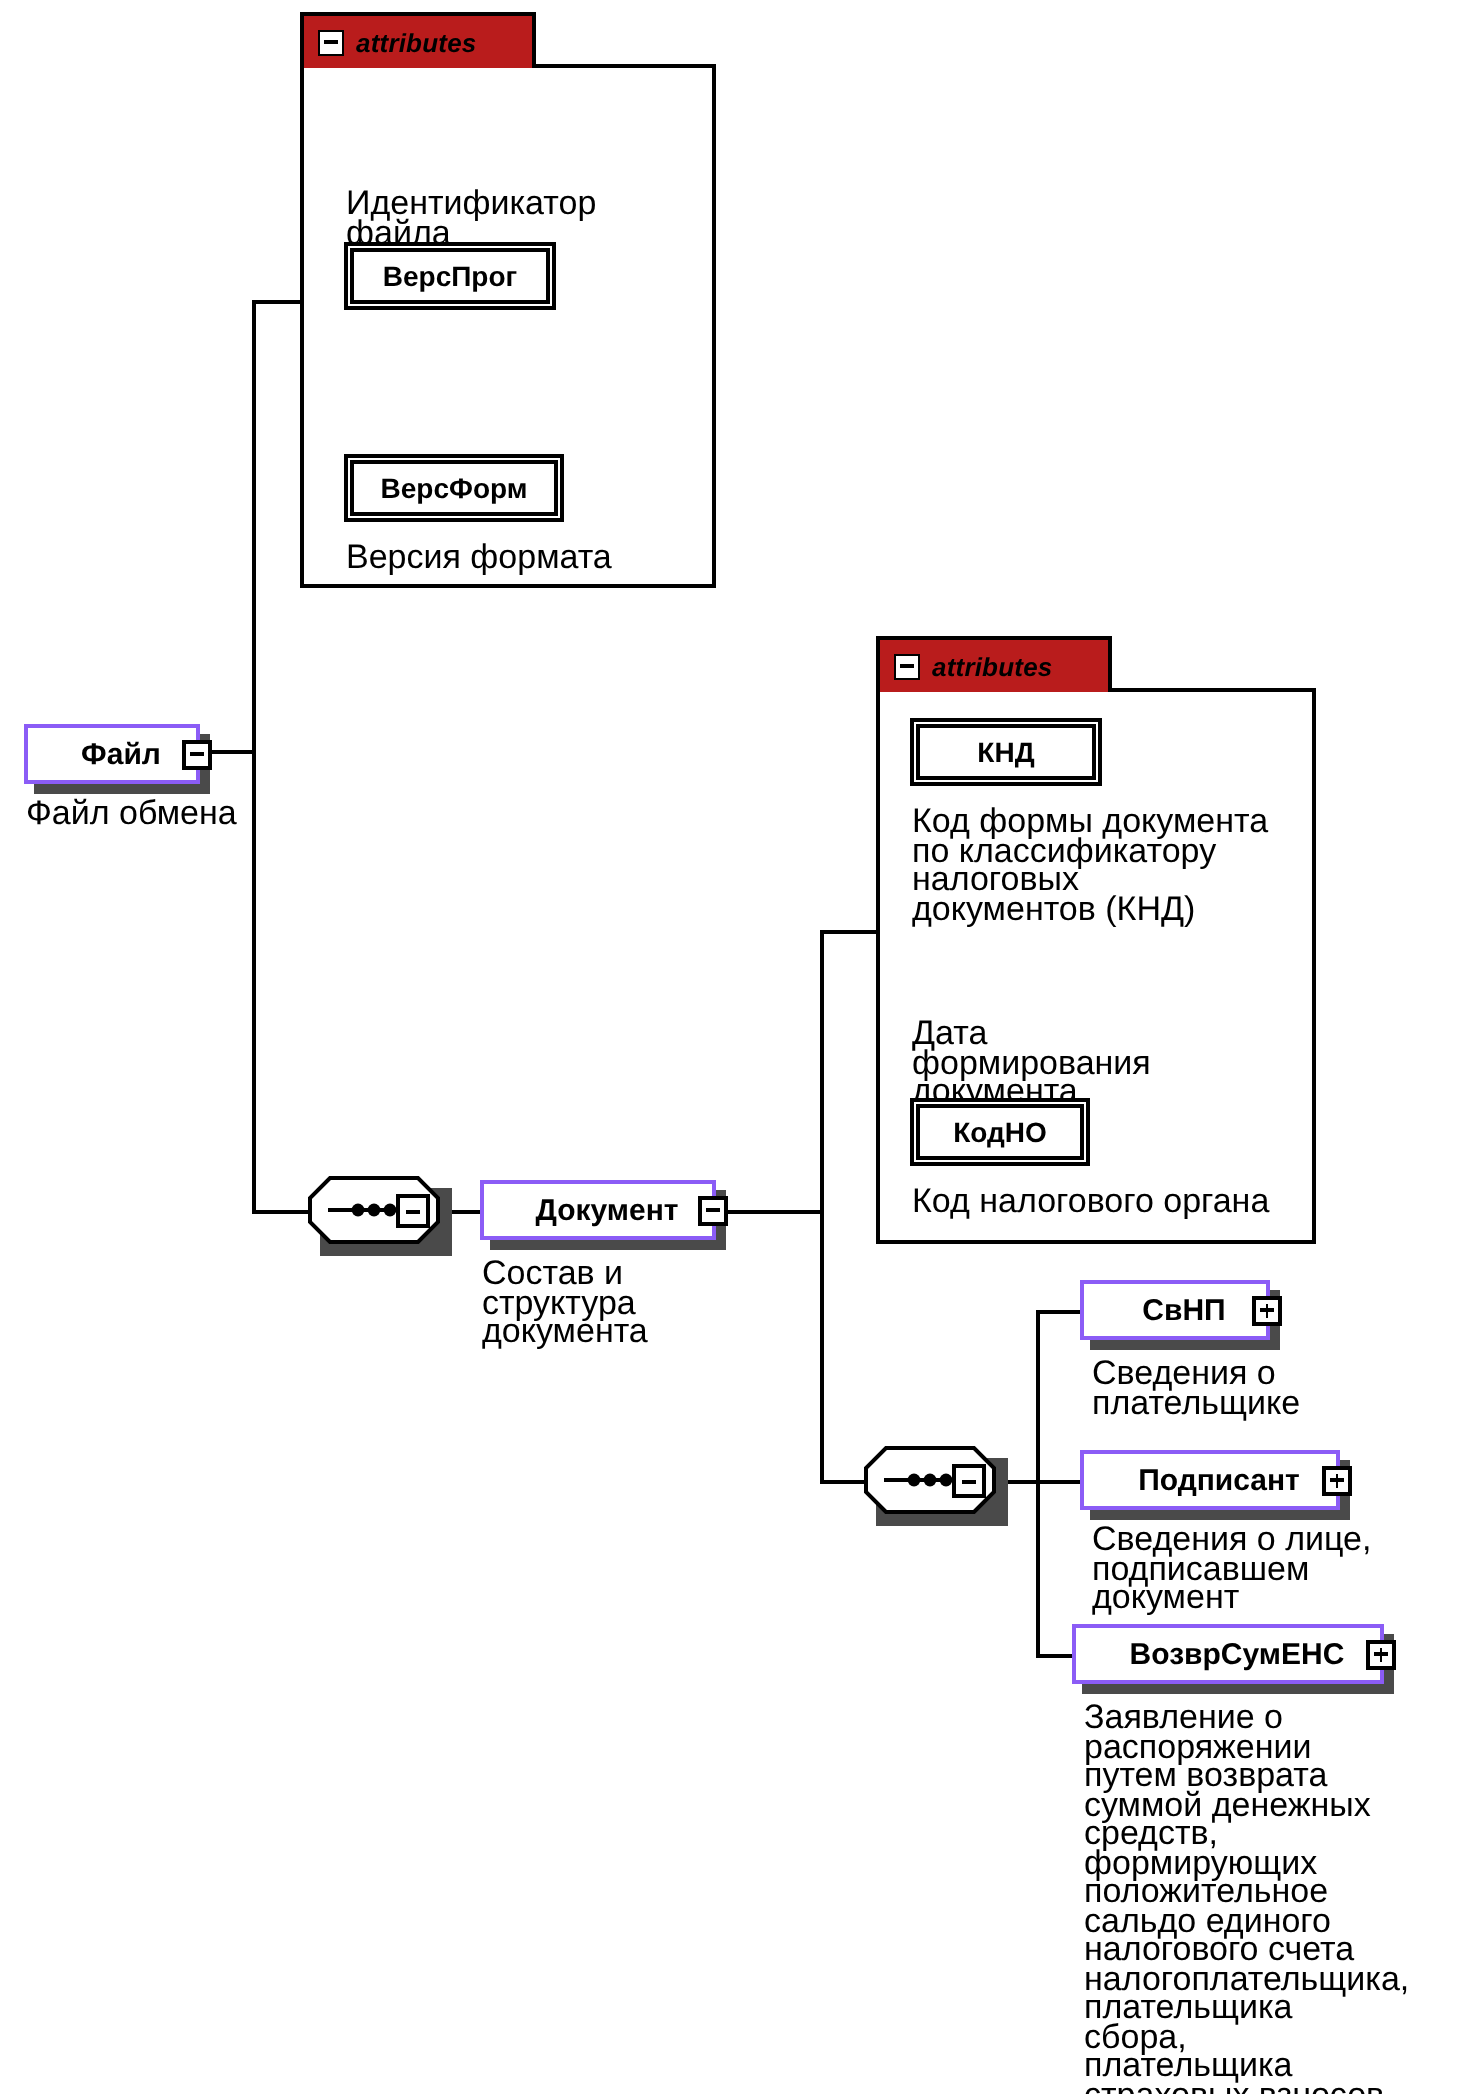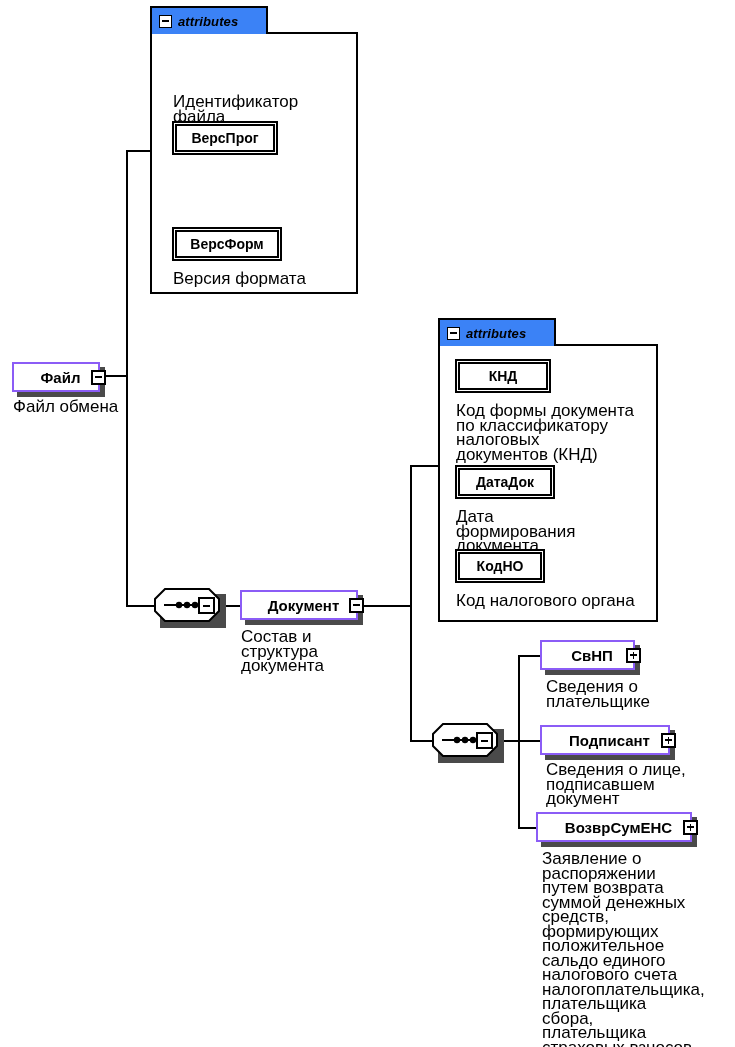--- a/index.html
+++ b/index.html
@@ -30,21 +30,21 @@
   
   .attr-group {
     position: absolute;
   }
   .attr-tab {
     position: absolute;
     left: 0;
     top: 0;
     border: 2px solid #000;
     border-bottom: none;
-    background: #3b82f6;
+    background: #b91c1c;
     box-sizing: border-box;
     display: flex;
     align-items: center;
     padding-left: 7px;
     z-index: 3;
   }
   .attr-body {
     position: absolute;
     border: 2px solid #000;
     background: #fff;
@@ -228,25 +228,20 @@
 
   <div class="shadow" style="left:460px; top:364px; width:80px; height:34px;"></div>
   <div class="node attr" style="left:455px; top:359px; width:96px; height:34px;">
     <span class="inner">
         <span class="node-label">КНД</span>
       </span>
   </div>
   <div class="desc" style="left:456px; top:404px; width:180px;">Код формы документа по классификатору налоговых документов (КНД)</div>
 
   <div class="shadow" style="left:460px; top:470px; width:100px; height:34px;"></div>
-  <div class="node attr" style="left:455px; top:465px; width:100px; height:34px;">
-    <span class="inner">
-        <span class="node-label">ДатаДок</span>
-      </span>
-  </div>
   <div class="desc" style="left:456px; top:510px; width:128px;">Дата формирования документа</div>
 
   <div class="shadow" style="left:460px; top:554px; width:90px; height:34px;"></div>
   <div class="node attr" style="left:455px; top:549px; width:90px; height:34px;">
     <span class="inner">
         <span class="node-label">КодНО</span>
       </span>
   </div>
   <div class="desc" style="left:456px; top:594px; width:190px;">Код налогового органа</div>
 

